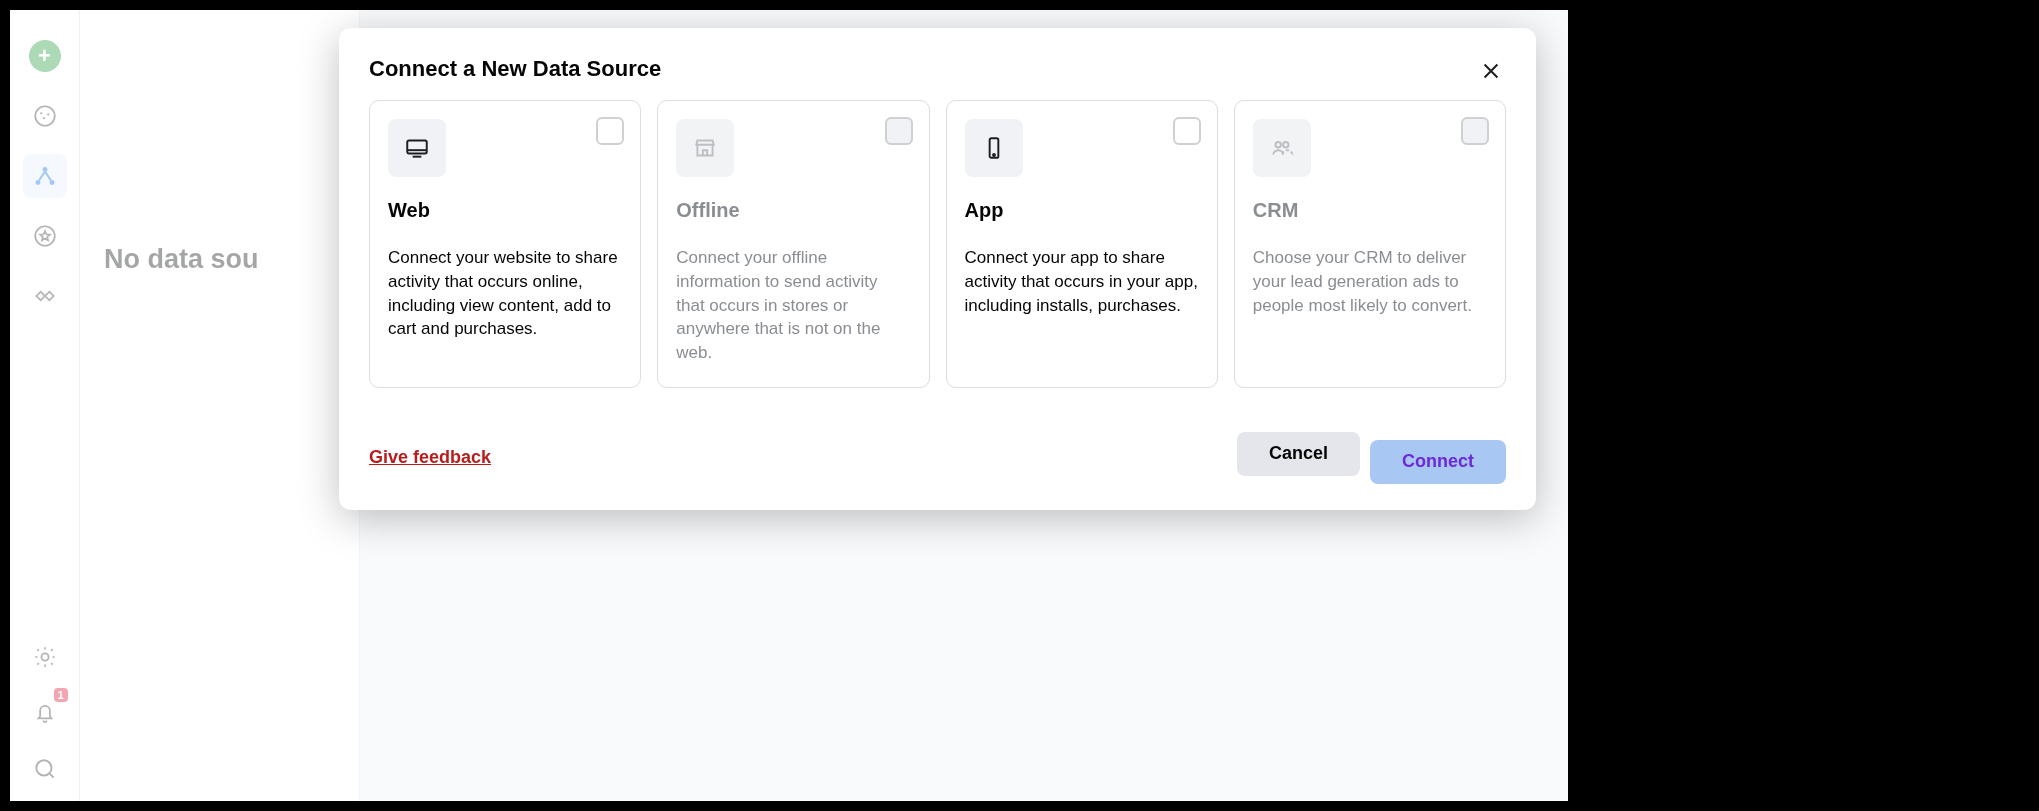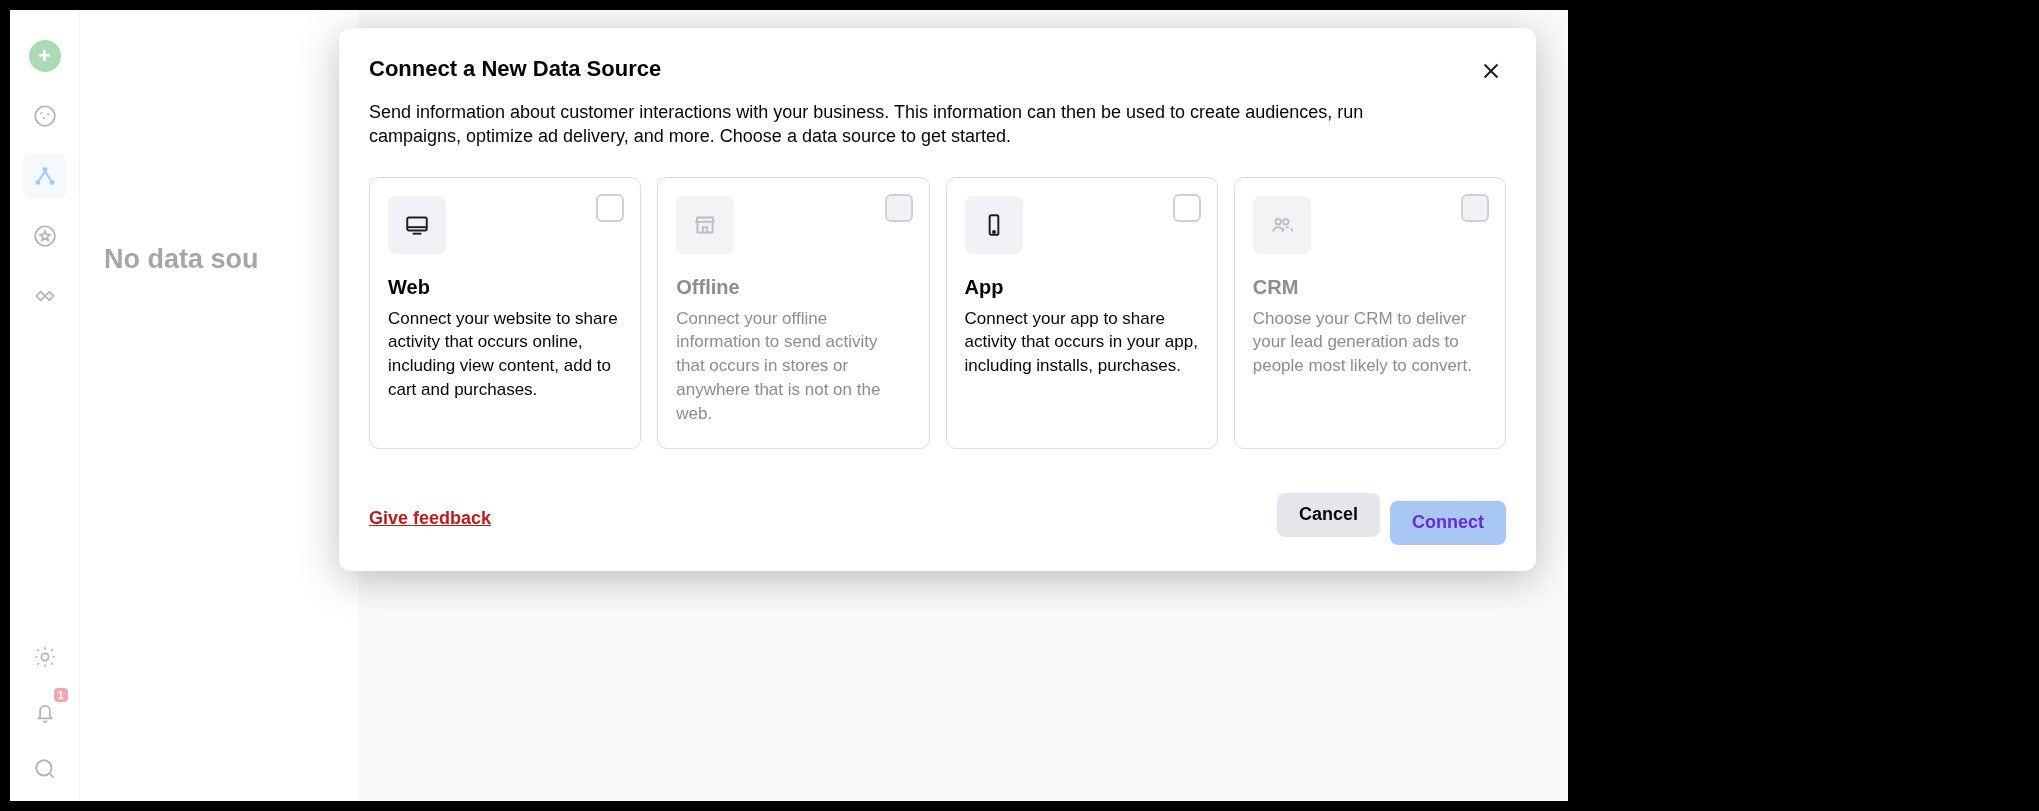--- a/index.html
+++ b/index.html
@@ -163,21 +163,21 @@
   .card-radio {
     position:absolute; top: 16px; right: 16px;
     width: 28px; height: 28px;
     border: 2px solid #ced0d4;
     border-radius: 6px;
     background:#fff;
   }
   .card.disabled .card-radio { background:#f0f2f5; }
   .card-title {
     font-size: 20px; font-weight: 700; color:#050505;
-    margin-bottom: 8px;
+    margin-bottom: 24px;
   }
   .card-desc {
     font-size: 17px;
     color:#050505;
     line-height: 1.4;
   }
 
   .modal-footer {
     margin-top: 44px;
     display:flex;
@@ -189,21 +189,21 @@
     font-weight: 600;
     color:#b91c1c;
     text-decoration: underline;
     cursor:pointer;
   }
   .footer-buttons {
     display:flex; gap: 10px;
   }
   .btn {
     height: 44px;
-    padding: 0 22px;
+    padding: 0 32px;
     border-radius: 8px;
     border: none;
     font-size: 18px;
     font-weight: 600;
     cursor: pointer;
     display:flex; align-items:center; justify-content:center;
   }
   .btn.secondary {
     background:#e4e6eb;
     color:#050505;
@@ -308,21 +308,20 @@
     <div class="modal-header">
       <div class="modal-title">Connect a New Data Source</div>
       <div class="close-btn">
         <span>
           <svg width="22" height="22" viewBox="0 0 24 24" stroke="#1c1e21" stroke-width="2.2" fill="none">
             <path d="M5 5l14 14M19 5L5 19"></path>
           </svg>
         </span>
       </div>
     </div>
-    <div class="modal-desc">Send information about customer interactions with your business. This information can then be used to create audiences, run campaigns, optimize ad delivery, and more. Choose a data source to get started.</div>
 
     <div class="cards">
 
       <div class="card">
         <div class="card-icon">
           <svg width="26" height="26" viewBox="0 0 24 24" fill="none" stroke="#1c1e21" stroke-width="1.8">
             <rect x="3" y="5" width="18" height="12" rx="1.5"></rect>
               <path d="M3 14h18"></path>
               <path d="M8 20h8"></path>
           </svg>

